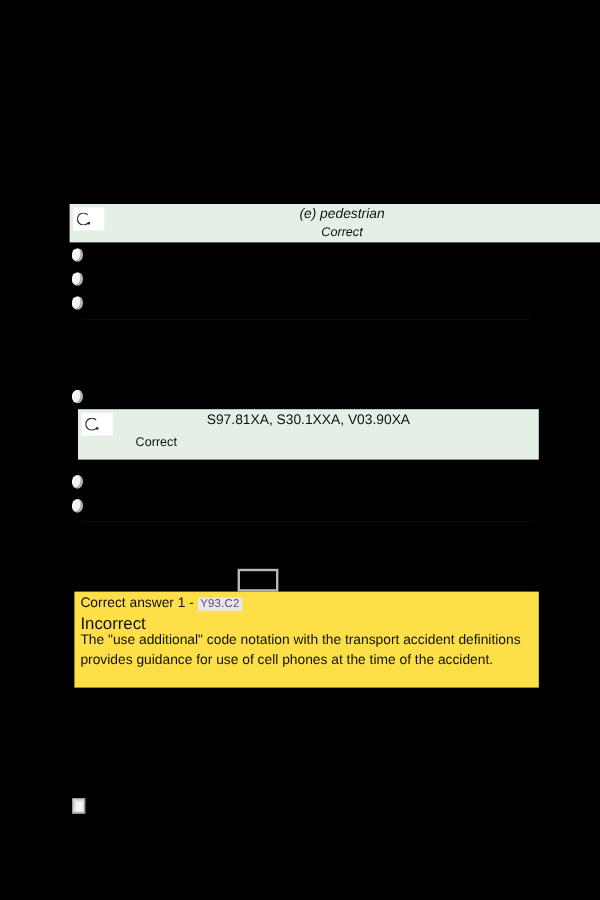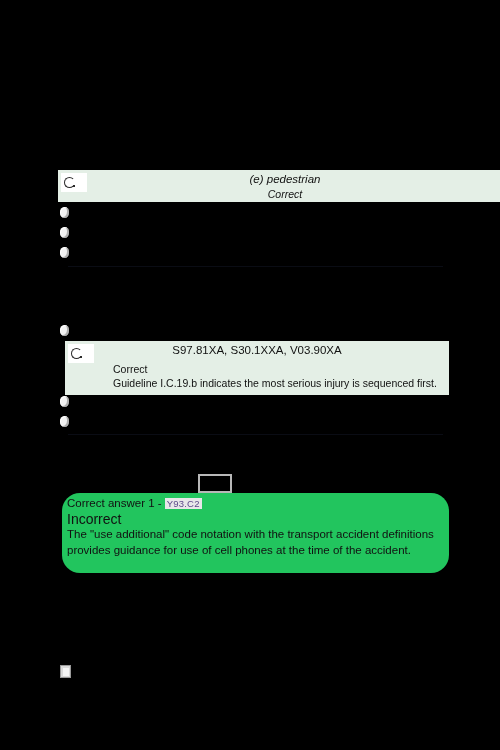--- a/index.html
+++ b/index.html
@@ -22,21 +22,21 @@
     background: #000000;
   }
 
   
   .answer-box {
     position: absolute;
     background: #e4efe6;
     box-sizing: border-box;
   }
   .answer-box.correct-box { background: #e4efe6; }
-  .answer-box.incorrect-box { background: #22c55e; border-radius: 18px; }
+  .answer-box.incorrect-box { background: #fde047; }
 
   
   .radio-chip {
     position: absolute;
     left: 3px;
     top: 3px;
     width: 26px;
     height: 19px;
     background: #ffffff;
     display: flex;
@@ -181,27 +181,26 @@
   </div>
 
   <div class="radio-dot" style="left:60px; top:207px;"></div>
   <div class="radio-dot" style="left:60px; top:227px;"></div>
   <div class="radio-dot" style="left:60px; top:247px;"></div>
 
   <div class="dim-sep" style="left:68px; top:266px; width:375px;"></div>
 
   <div class="radio-dot" style="left:60px; top:325px;"></div>
 
-  <div class="answer-box correct-box" style="left:65px; top:341px; width:384px; height:54px;">
+  <div class="answer-box correct-box" style="left:65px; top:341px; width:384px; height:42px;">
     <div class="radio-chip">
       <span class="glyph"></span>
     </div>
     <div class="opt-title" style="top:2px;">S97.81XA, S30.1XXA, V03.90XA</div>
     <div class="fb-line" style="left:48px; top:21px;">Correct</div>
-    <div class="fb-line" style="left:48px; top:35px;">Guideline I.C.19.b indicates the most serious injury is sequenced first.</div>
   </div>
 
   <div class="radio-dot" style="left:60px; top:396px;"></div>
   <div class="radio-dot" style="left:60px; top:416px;"></div>
 
   <div class="dim-sep" style="left:68px; top:434px; width:375px;"></div>
 
   <input class="text-input" type="text" value="" style="left: 198px; top: 474px; width: 34px; height: 19px;" placeholder="">
 
   <div class="answer-box incorrect-box" style="left:62px; top:493px; width:387px; height:80px;">

